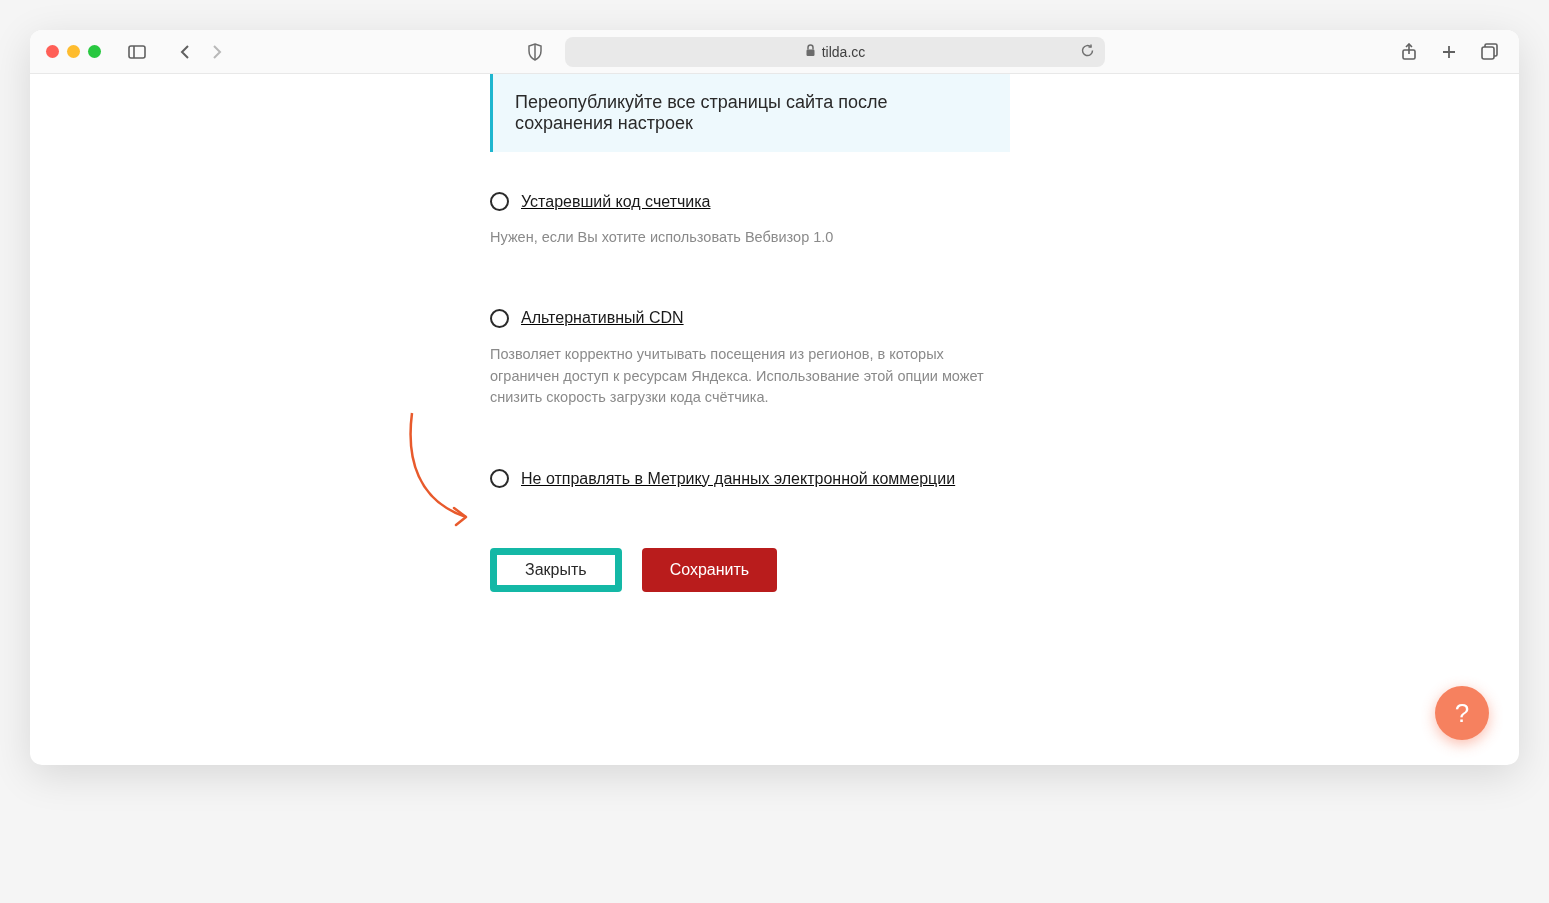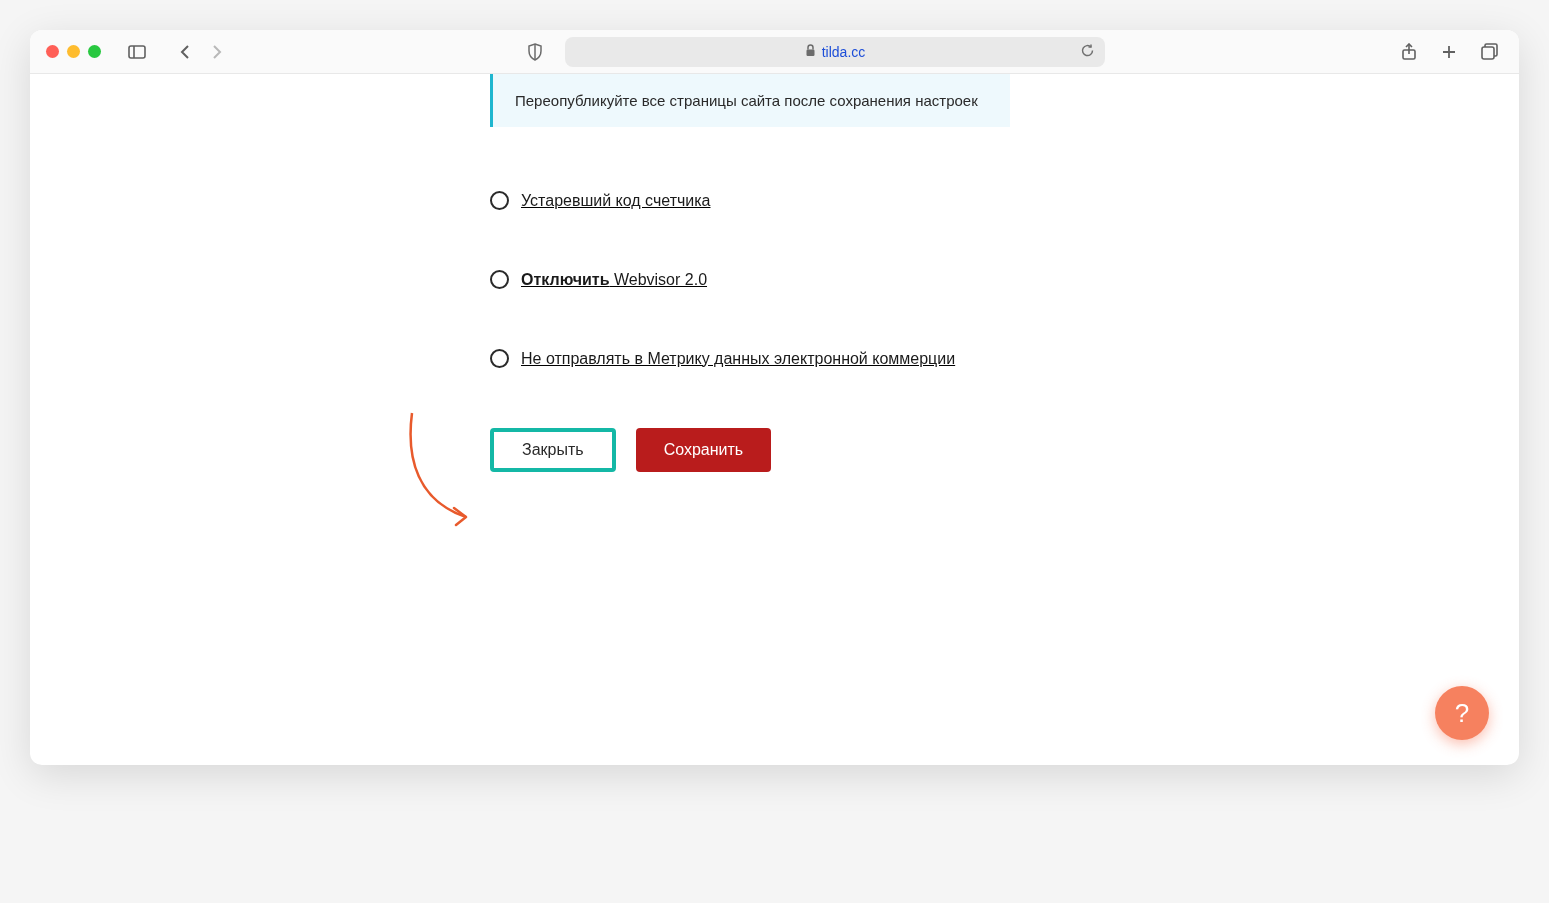--- a/index.html
+++ b/index.html
@@ -50,21 +50,21 @@
     }
     .shield { color: #6b6b6b; }
     .address-bar {
       background: #e9e9e9;
       border-radius: 8px;
       height: 30px;
       width: 540px;
       display: flex;
       align-items: center;
       justify-content: center;
-      color: #1d4ed8;
+      color: #404040;
       font-size: 14px;
       gap: 6px;
       position: relative;
     }
     .address-bar .refresh {
       position: absolute;
       right: 10px;
       color: #707070;
     }
     .right-chrome { display: flex; gap: 12px; }
@@ -75,23 +75,23 @@
     }
     .form-col {
       width: 520px;
       margin-left: 460px;
       padding-top: 0;
     }
     .info-banner {
       background: #eef9fd;
       border-left: 3px solid #1fb6cf;
       padding: 18px 22px;
-      font-size: 15px;
+      font-size: 18px;
       color: #2a2a2a;
-      margin-bottom: 64px;
+      margin-bottom: 40px;
     }
     .option-block {
       margin-bottom: 60px;
     }
     .radio-row {
       display: flex;
       align-items: center;
       gap: 12px;
       margin-bottom: 16px;
       text-decoration: underline;
@@ -124,21 +124,21 @@
       padding: 0 28px;
       border-radius: 4px;
       font-size: 16px;
       cursor: pointer;
       display: flex;
       align-items: center;
       justify-content: center;
     }
     .btn-secondary {
       background: #fff;
-      border: 4px solid #14b8a6;
+      border: 7px solid #14b8a6;
       color: #2a2a2a;
     }
     .btn-primary {
       background: #b91c1c;
       border: none;
       color: #fff;
     }
     .help-fab {
       position: absolute;
       right: 30px;
@@ -245,29 +245,31 @@
 
       <div class="info-banner">
         <span>Переопубликуйте все страницы сайта после сохранения настроек</span>
       </div>
 
       <div class="option-block">
         <div class="radio-row">
           <div class="radio-circle"></div>
           <div class="radio-label">Устаревший код счетчика</div>
         </div>
-      </div>
-
-
-      <div class="option-block" style="margin-bottom:60px;">
+        <div class="option-desc">Нужен, если Вы хотите использовать Вебвизор 1.0</div>
+      </div>
+
+      <div class="option-block">
         <div class="radio-row">
           <div class="radio-circle"></div>
-          <div class="radio-label"><span class="bold">Отключить</span><span> Webvisor 2.0</span></div>
+          <div class="radio-label">Альтернативный CDN</div>
         </div>
-      </div>
+        <div class="option-desc">Позволяет корректно учитывать посещения из регионов, в которых ограничен доступ к ресурсам Яндекса. Использование этой опции может снизить скорость загрузки кода счётчика.</div>
+      </div>
+
 
       <div class="option-block" style="margin-bottom:30px;text-align:center;">
         <div class="radio-row">
           <div class="radio-circle"></div>
           <div class="radio-label">Не отправлять в Метрику данных электронной коммерции</div>
         </div>
       </div>
 
       <div class="button-row">
         <button class="btn btn-secondary">Закрыть</button>

